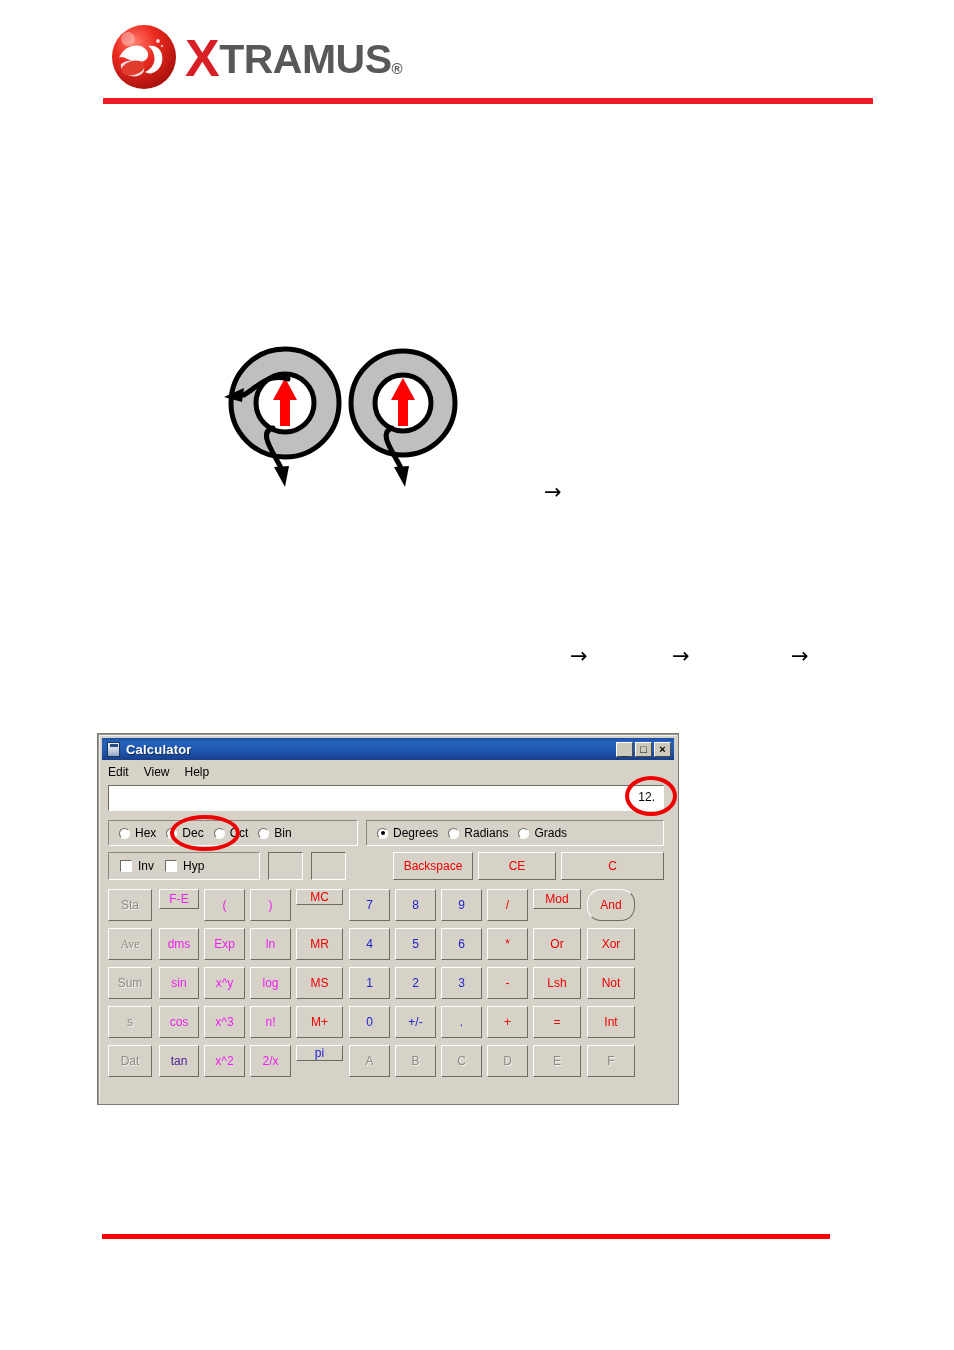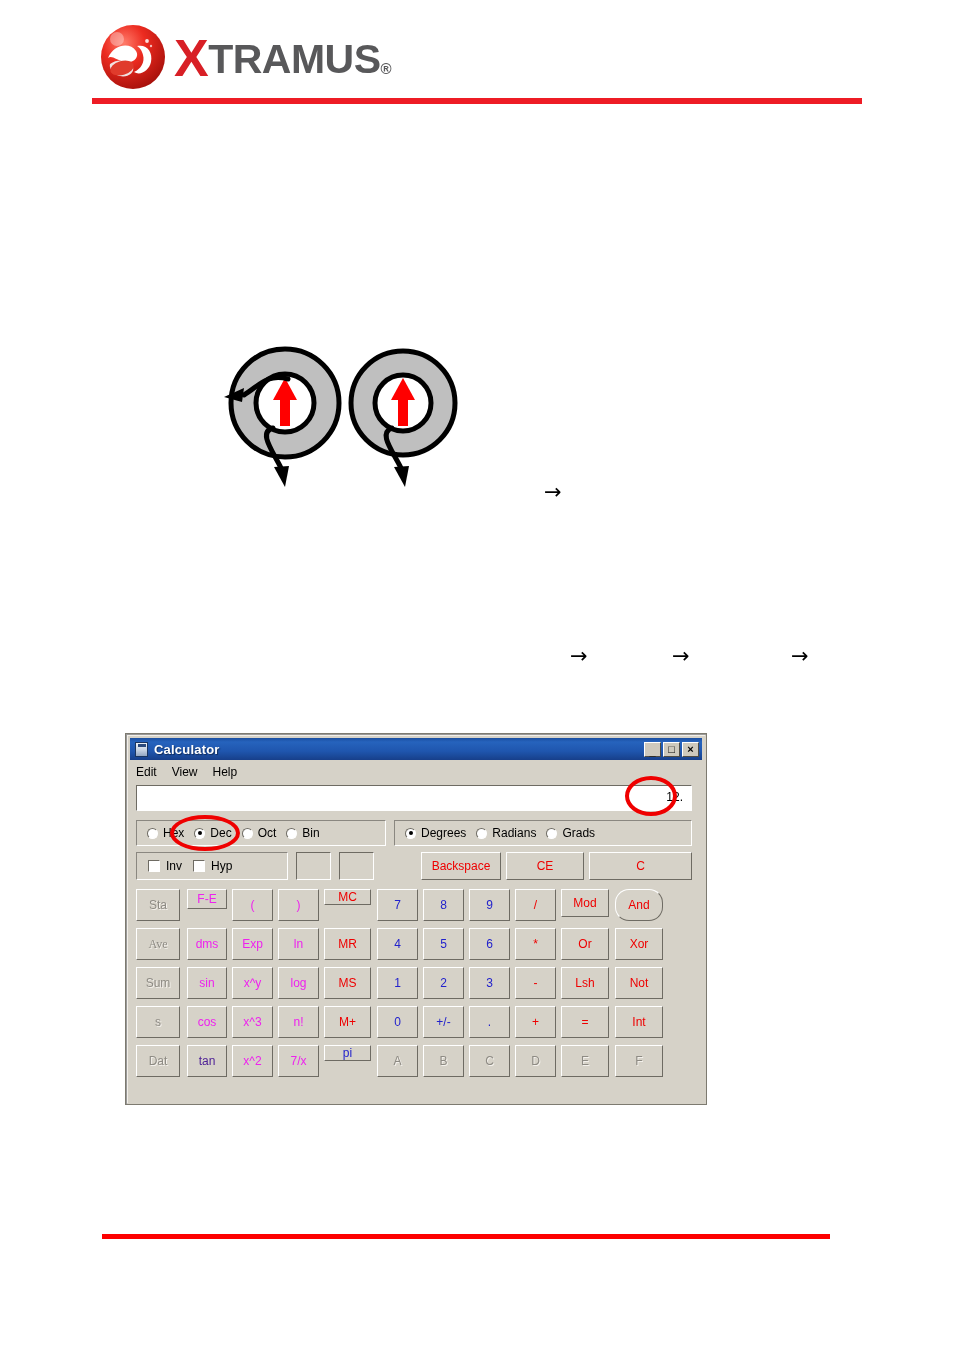--- a/index.html
+++ b/index.html
@@ -5,21 +5,21 @@
   html,body{margin:0;padding:0;}
   body{
     width:954px;height:1350px;
     background:#ffffff;
     font-family:"Liberation Sans", sans-serif;
     position:relative;
     overflow:hidden;
   }
 
   
-  #doc-header{position:absolute;left:0;top:0;width:846px;height:110px;padding-left:28px;}
+  #doc-header{position:absolute;left:11px;top:0;width:846px;height:110px;padding-left:28px;}
   #brand-logo{position:absolute;left:100px;top:22px;width:330px;height:70px;}
   #logo-mark{position:absolute;left:0;top:2px;width:66px;height:66px;}
   #logo-wordmark{
     position:absolute;left:74px;top:12px;
     height:48px;line-height:48px;
     font-family:"Liberation Sans", sans-serif;
     font-weight:bold;font-size:41px;letter-spacing:-0.5px;
     color:#58585a;white-space:nowrap;
   }
   #logo-wordmark .big-x{color:#d81f26;font-size:52px;line-height:48px;vertical-align:-3px;}
@@ -44,21 +44,20 @@
   #arrow-row-3{left:791px;top:646px;}
 
   
   #calculator-window{
     position:absolute;left:97px;top:733px;
     width:580px;height:370px;
     background:#d6d2c8;
     border:1px solid #7d7a70;
     box-shadow:1px 1px 0 #999 inset;
     font-family:"Liberation Sans", sans-serif;
-    margin-left:28px;
   }
   #calc-frame{
     position:absolute;left:1px;top:1px;right:1px;bottom:1px;
     background:#d6d2c8;
     border-top:1px solid #f2efe9;
     border-left:1px solid #f2efe9;
   }
 
   
   #calc-titlebar{
@@ -332,21 +331,21 @@
   <div id="keypad-host">
         <div class="calc-key disabled" style="left: 8px; top: 153px; width: 44px; height: 32px;">Sta</div>
         <div class="calc-key" style="left: 59px; top: 153px; width: 40px; height: 20px; color: rgb(238, 34, 238);">F-E</div>
         <div class="calc-key" style="left: 104px; top: 153px; width: 41px; height: 32px; color: rgb(238, 34, 238);">(</div>
         <div class="calc-key" style="left: 150px; top: 153px; width: 41px; height: 32px; color: rgb(238, 34, 238);">)</div>
         <div class="calc-key" style="left: 196px; top: 153px; width: 47px; height: 16px; color: rgb(238, 0, 0);">MC</div>
         <div class="calc-key" style="left: 249px; top: 153px; width: 41px; height: 32px; color: rgb(34, 34, 204);">7</div>
         <div class="calc-key" style="left: 295px; top: 153px; width: 41px; height: 32px; color: rgb(34, 34, 204);">8</div>
         <div class="calc-key" style="left: 341px; top: 153px; width: 41px; height: 32px; color: rgb(34, 34, 204);">9</div>
         <div class="calc-key" style="left: 387px; top: 153px; width: 41px; height: 32px; color: rgb(238, 0, 0);">/</div>
-        <div class="calc-key" style="left: 433px; top: 153px; width: 48px; height: 28px; color: rgb(238, 0, 0);">Mod</div>
+        <div class="calc-key" style="left: 433px; top: 153px; width: 48px; height: 20px; color: rgb(238, 0, 0);">Mod</div>
         <div class="calc-key" style="left: 487px; top: 153px; width: 48px; height: 32px; color: rgb(238, 0, 0); border-radius: 14px;">And</div>
         <div class="calc-key disabled" style="left: 8px; top: 192px; width: 44px; height: 32px; font-family: Liberation Serif, serif;">Ave</div>
         <div class="calc-key" style="left: 59px; top: 192px; width: 40px; height: 32px; color: rgb(238, 34, 238);">dms</div>
         <div class="calc-key" style="left: 104px; top: 192px; width: 41px; height: 32px; color: rgb(238, 34, 238);">Exp</div>
         <div class="calc-key" style="left: 150px; top: 192px; width: 41px; height: 32px; color: rgb(238, 34, 238);">ln</div>
         <div class="calc-key" style="left: 196px; top: 192px; width: 47px; height: 32px; color: rgb(238, 0, 0);">MR</div>
         <div class="calc-key" style="left: 249px; top: 192px; width: 41px; height: 32px; color: rgb(34, 34, 204);">4</div>
         <div class="calc-key" style="left: 295px; top: 192px; width: 41px; height: 32px; color: rgb(34, 34, 204);">5</div>
         <div class="calc-key" style="left: 341px; top: 192px; width: 41px; height: 32px; color: rgb(34, 34, 204);">6</div>
         <div class="calc-key" style="left: 387px; top: 192px; width: 41px; height: 32px; color: rgb(238, 0, 0);">*</div>
@@ -370,21 +369,21 @@
         <div class="calc-key" style="left: 196px; top: 270px; width: 47px; height: 32px; color: rgb(238, 0, 0);">M+</div>
         <div class="calc-key" style="left: 249px; top: 270px; width: 41px; height: 32px; color: rgb(34, 34, 204);">0</div>
         <div class="calc-key" style="left: 295px; top: 270px; width: 41px; height: 32px; color: rgb(34, 34, 204);">+/-</div>
         <div class="calc-key" style="left: 341px; top: 270px; width: 41px; height: 32px; color: rgb(34, 34, 204);">.</div>
         <div class="calc-key" style="left: 387px; top: 270px; width: 41px; height: 32px; color: rgb(238, 0, 0);">+</div>
         <div class="calc-key" style="left: 433px; top: 270px; width: 48px; height: 32px; color: rgb(238, 0, 0);">=</div>
         <div class="calc-key" style="left: 487px; top: 270px; width: 48px; height: 32px; color: rgb(238, 0, 0);">Int</div>
         <div class="calc-key disabled" style="left: 8px; top: 309px; width: 44px; height: 32px;">Dat</div>
         <div class="calc-key" style="left: 59px; top: 309px; width: 40px; height: 32px; color: #4c1d95;">tan</div>
         <div class="calc-key" style="left: 104px; top: 309px; width: 41px; height: 32px; color: rgb(238, 34, 238);">x^2</div>
-        <div class="calc-key" style="left: 150px; top: 309px; width: 41px; height: 32px; color: rgb(238, 34, 238);">7/x</div>
+        <div class="calc-key" style="left: 150px; top: 309px; width: 41px; height: 32px; color: rgb(238, 34, 238);">2/x</div>
         <div class="calc-key" style="left: 196px; top: 309px; width: 47px; height: 16px; color: rgb(34, 34, 204);">pi</div>
         <div class="calc-key disabled" style="left: 249px; top: 309px; width: 41px; height: 32px;">A</div>
         <div class="calc-key disabled" style="left: 295px; top: 309px; width: 41px; height: 32px;">B</div>
         <div class="calc-key disabled" style="left: 341px; top: 309px; width: 41px; height: 32px;">C</div>
         <div class="calc-key disabled" style="left: 387px; top: 309px; width: 41px; height: 32px;">D</div>
         <div class="calc-key disabled" style="left: 433px; top: 309px; width: 48px; height: 32px;">E</div>
         <div class="calc-key disabled" style="left: 487px; top: 309px; width: 48px; height: 32px;">F</div>
       </div>
  </div>
 </div>

